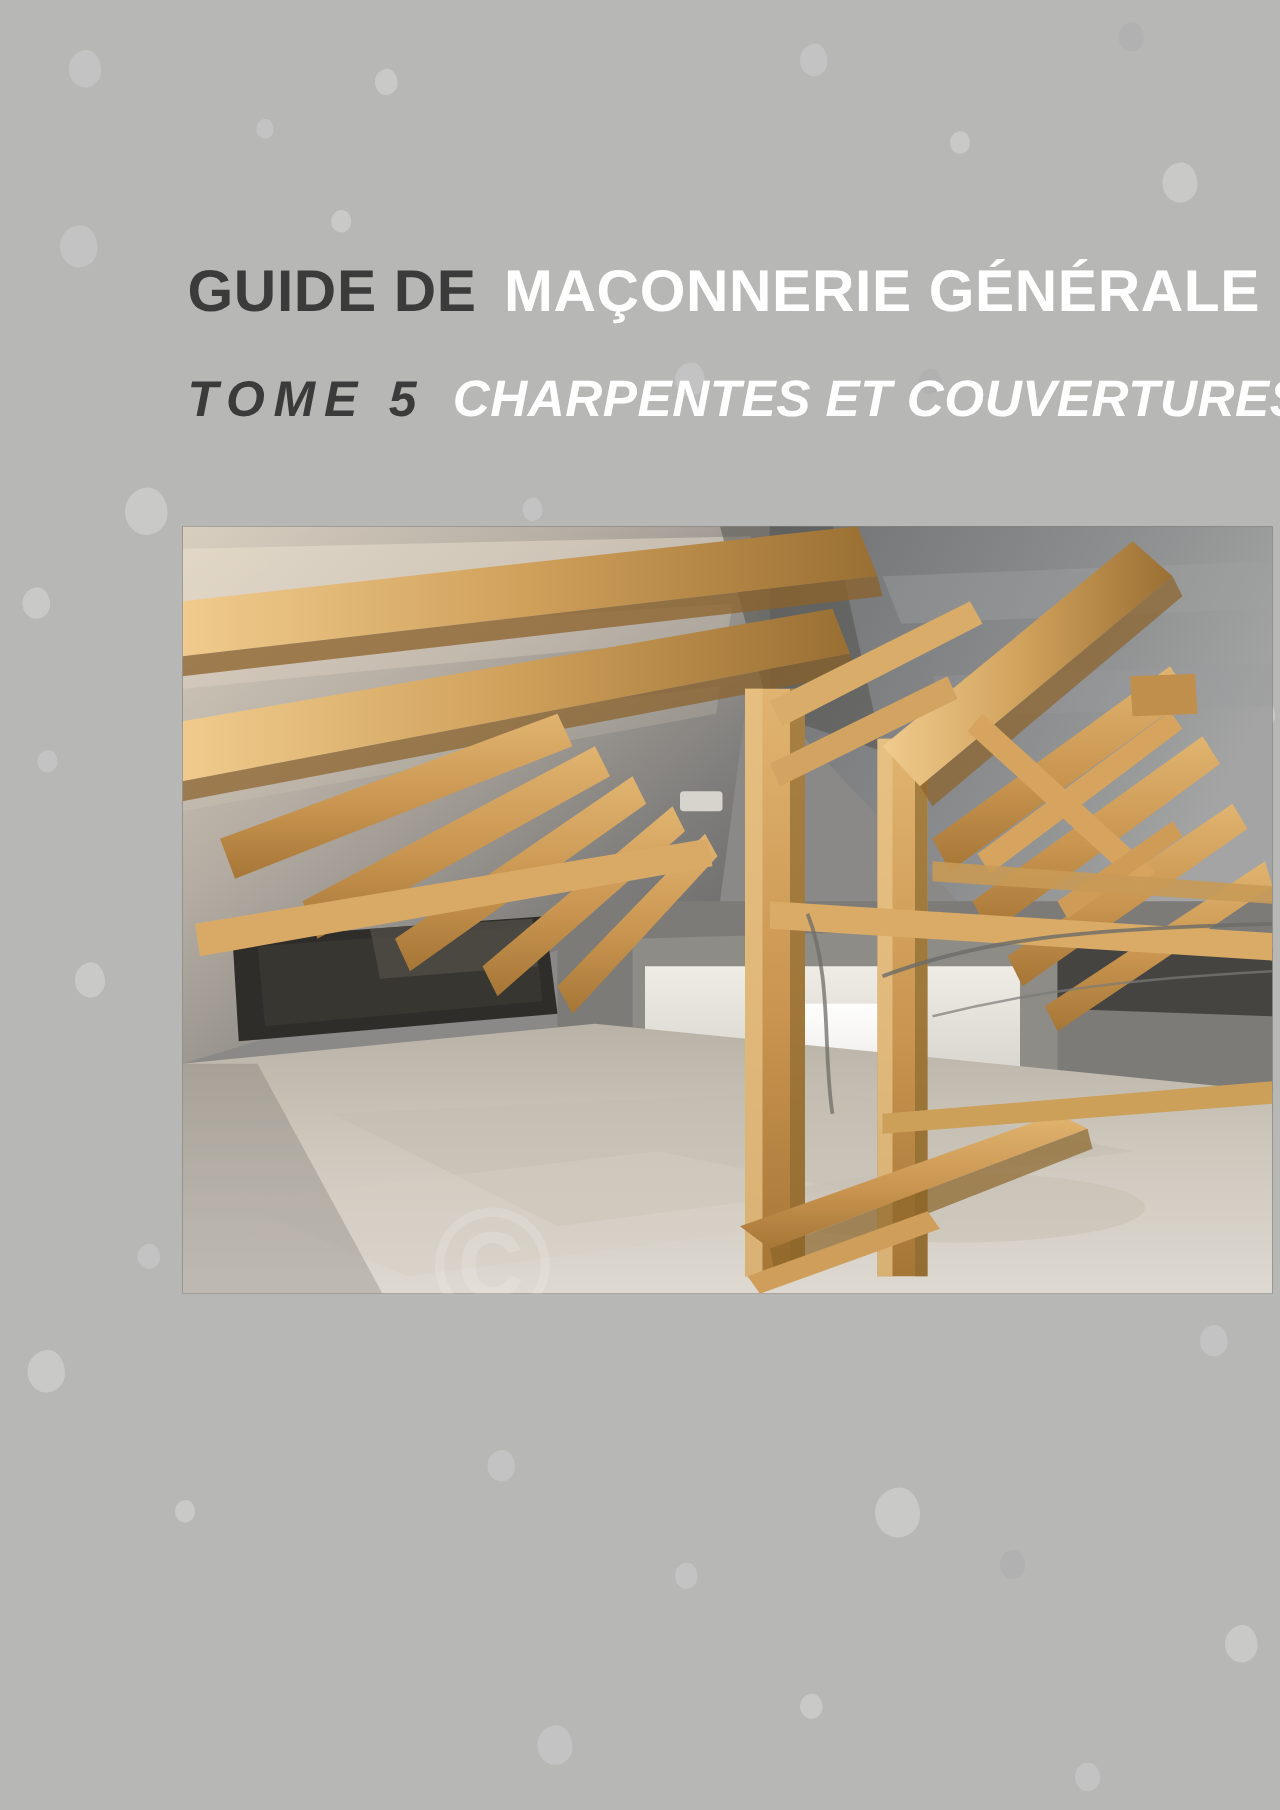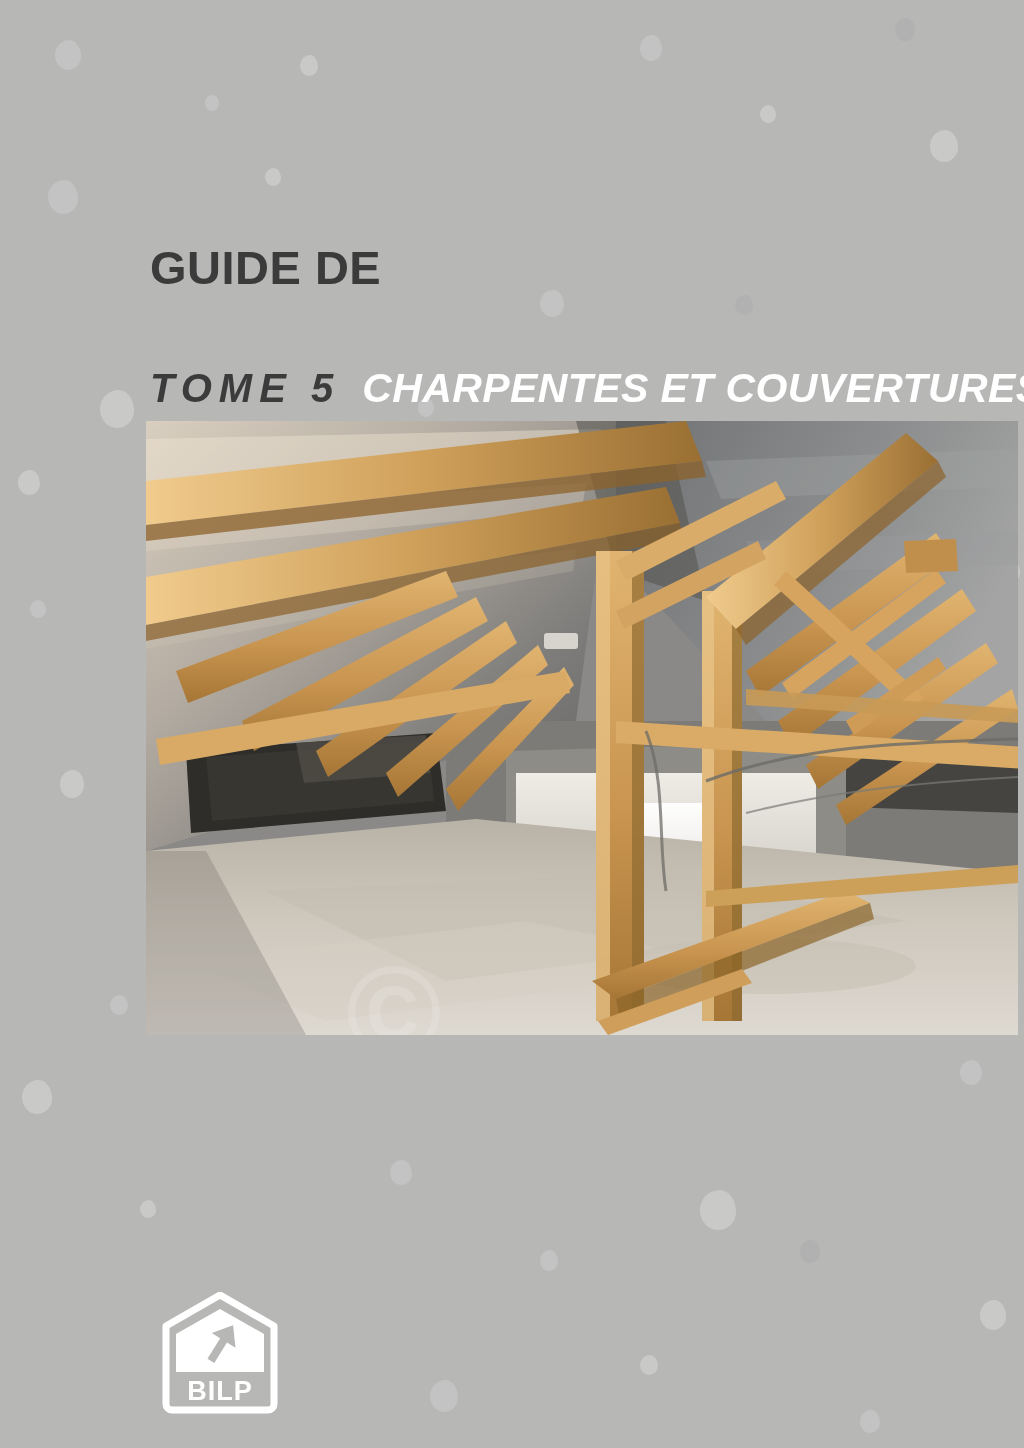--- a/index.html
+++ b/index.html
@@ -54,21 +54,20 @@
     white-space: nowrap;
     margin-top: 36px;
     font-style: italic;
   }
   .t-dark {
     color: #3b3b3b;
     font-weight: bold;
     font-size: 47px;
     letter-spacing: 0.5px;
     font-stretch: condensed;
-    margin-top: 35px;
   }
   .t-light {
     color: #ffffff;
     font-weight: bold;
     font-size: 47px;
     letter-spacing: 0.5px;
     font-stretch: condensed;
   }
   .t-dark.tome {
     font-size: 40px;
@@ -160,20 +159,21 @@
     <div class="speck light" style="left:140px; top:1200px; width:16px; height:18px;"></div>
     <div class="speck" style="left:960px; top:1060px; width:22px; height:25px;"></div>
     <div class="speck light" style="left:1000px; top:560px; width:20px; height:23px;"></div>
     <div class="speck" style="left:205px; top:95px;   width:14px; height:16px;"></div>
     <div class="speck light" style="left:760px; top:105px; width:16px; height:18px;"></div>
   </div>
 
   <div class="title-block">
     <div class="line1">
       <span class="t-dark">GUIDE DE</span>
+      <span class="t-light">MAÇONNERIE GÉNÉRALE</span>
     </div>
     <div class="line2">
       <span class="t-dark tome">TOME 5</span>
       <span class="t-light sub">CHARPENTES ET COUVERTURES</span>
     </div>
   </div>
 
   <div class="photo">
     <svg width="872" height="614" viewBox="0 0 872 614" xmlns="http://www.w3.org/2000/svg" aria-hidden="true">
       <defs>
@@ -301,26 +301,14 @@
       <rect x="0" y="0" width="872" height="614" fill="none"></rect>
     </svg>
 
     <div class="watermark">
       <div class="wm-c">©</div>
 
     </div>
   </div>
 
 
-  <div class="logo">
-    <svg width="120" height="122" viewBox="0 0 120 122" xmlns="http://www.w3.org/2000/svg" aria-hidden="true">
-      <g>
-        <path d="M60 3 L114 34 L114 112 A6 6 0 0 1 108 118 L12 118 A6 6 0 0 1 6 112 L6 34 Z" fill="none" stroke="#ffffff" stroke-width="7" stroke-linejoin="round"></path>
-        <path d="M60 17 L104 42 L104 80 L16 80 L16 42 Z" fill="#ffffff"></path>
-        <g fill="#b7b8b6">
-          <path d="M58 72 L58 48 L48 48 L62 30 L76 48 L66 48 L66 72 Z" transform="rotate(32 62 51)"></path>
-        </g>
-        <text x="60" y="108" text-anchor="middle" font-family="Liberation Sans, sans-serif" font-size="27" font-weight="bold" fill="#ffffff" letter-spacing="1">BILP</text>
-      </g>
-    </svg>
-  </div>
 
 </div>
 
 </body></html>

